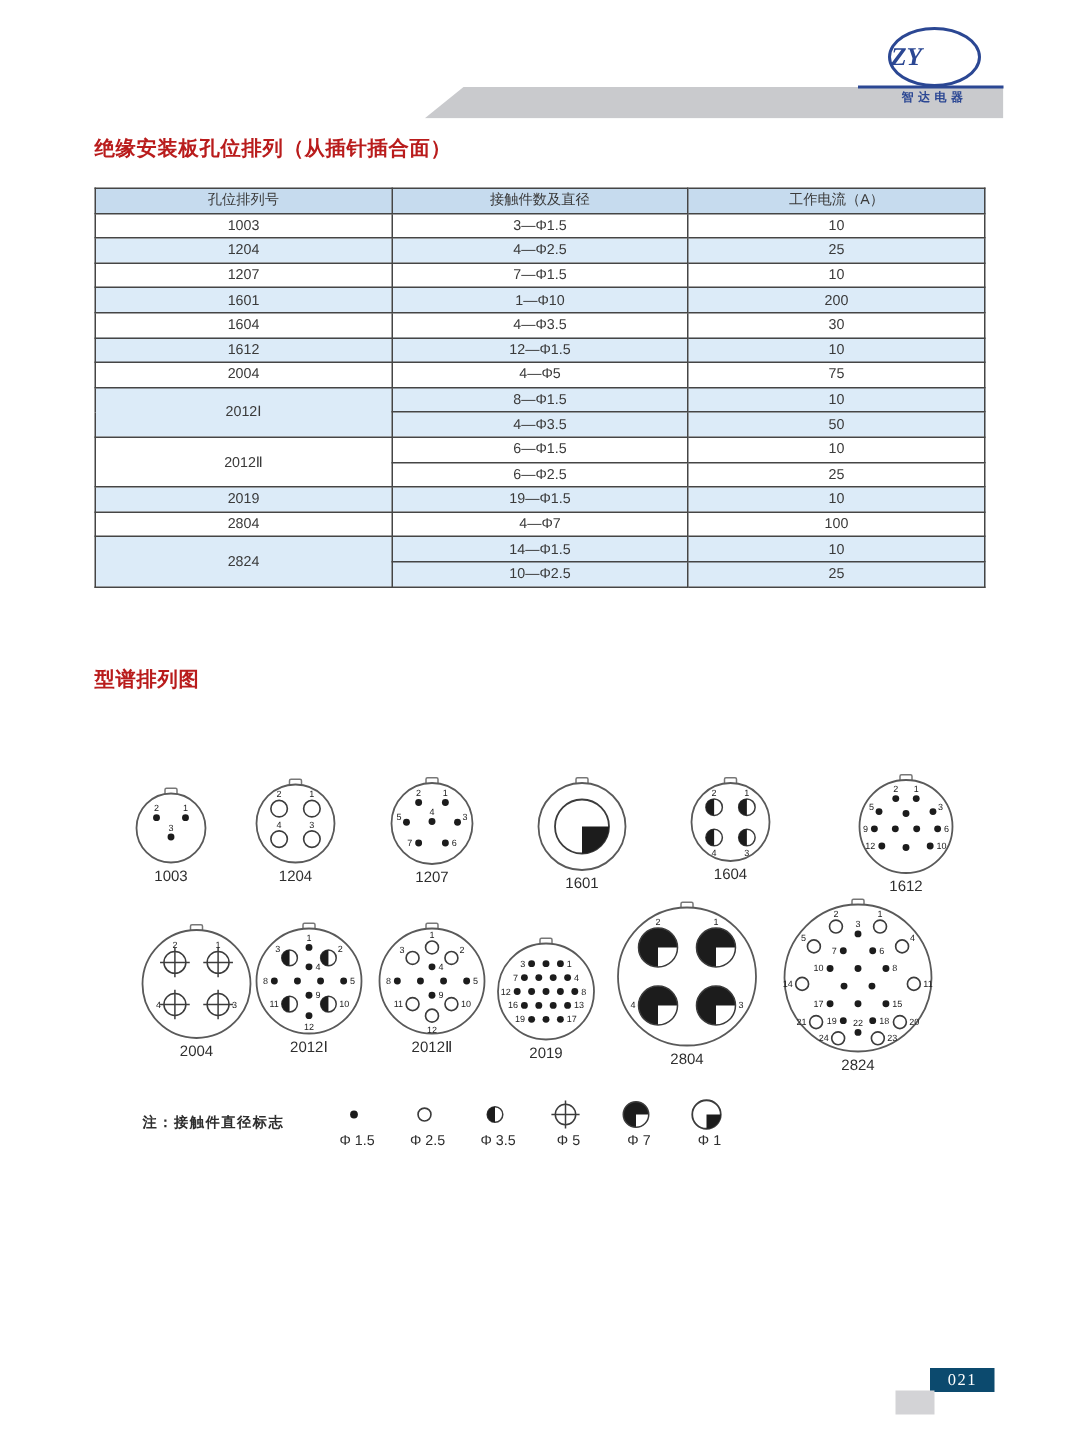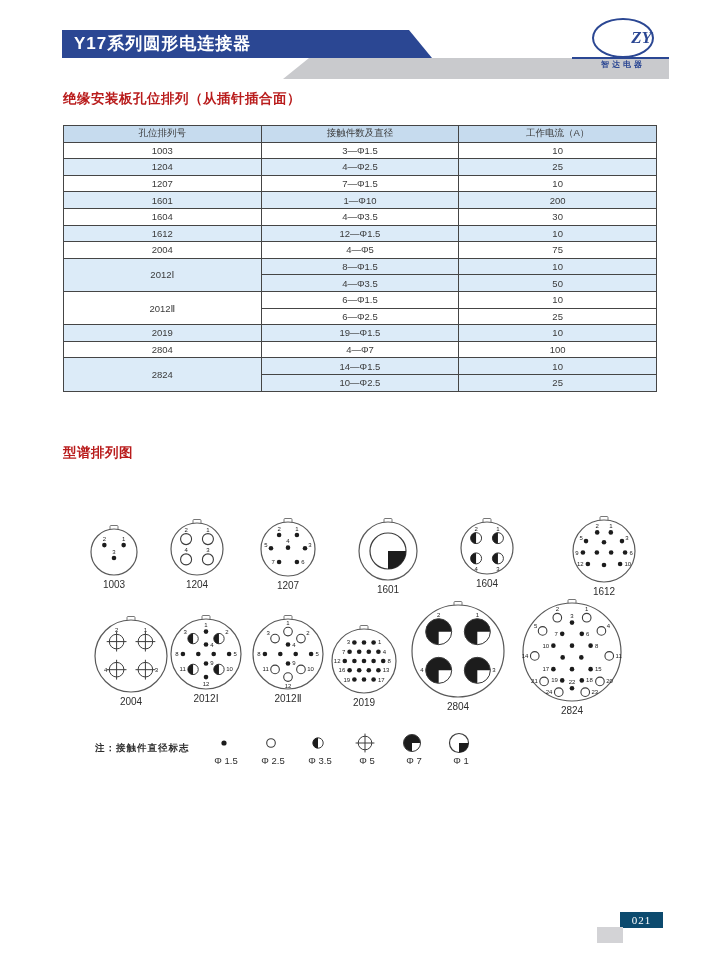--- a/index.html
+++ b/index.html
@@ -9,21 +9,21 @@
 
   
   .banner{position:absolute;left:62px;top:30px;width:370px;height:28px;
           background:#2b4793;clip-path:polygon(0 0,calc(100% - 23px) 0,100% 100%,0 100%);
           color:#fff;font-size:17px;font-weight:bold;line-height:28px;padding-left:12px;
           box-sizing:border-box;letter-spacing:1px;}
   .grayband{position:absolute;left:283px;top:58px;width:386px;height:21px;
             background:#c9cacd;clip-path:polygon(26px 0,100% 0,100% 100%,0 100%);}
   .logo{position:absolute;left:575px;top:18px;width:96px;text-align:center;color:#2b4793;}
   .logo .oval{width:58px;height:36px;border:2px solid #2b4793;border-radius:50%;
-              margin:0 auto;display:flex;align-items:center;justify-content:flex-end;
+              margin:0 auto;display:flex;align-items:center;justify-content:flex-start;
               font-family:"Liberation Serif","DejaVu Serif",serif;font-style:italic;
               font-size:17px;font-weight:bold;}
   .logo .sub{font-size:8px;letter-spacing:3px;margin-top:1px;font-weight:bold;}
   .logo-line{position:absolute;left:572px;top:57px;width:97px;height:2px;background:#2b4793;}
 
   .sec-title{position:absolute;left:63px;color:#b91c1c;font-size:13.5px;font-weight:bold;letter-spacing:0.5px;}
   #sec1{top:90px;}
   #sec2{top:444px;}
 
   
@@ -36,38 +36,35 @@
   table.holes{border:1.5px solid #2f2f2f;}
 
   
   #diagrams{position:absolute;inset:0;pointer-events:none;}
   .conn{position:absolute;}
   .conn-label{position:absolute;width:90px;text-align:center;font-size:10px;color:#2e2e2e;}
 
   
   #legend{position:absolute;left:95px;top:731px;display:flex;align-items:center;
           font-size:9.5px;color:#2e2e2e;}
-  #legend .note{font-weight:bold;margin-right:22px;letter-spacing:1px;}
+  #legend .note{font-weight:bold;margin-right:34px;letter-spacing:1px;}
   .leg-item{display:flex;align-items:center;margin-right:18px;flex-direction:column;}
   .leg-item svg{margin-right:5px;}
 
   
   .pagenum{position:absolute;left:620px;top:912px;width:43px;height:16px;background:#0c4a6e;
            color:#fff;font-size:11px;text-align:center;line-height:16px;
            font-family:"Liberation Serif","DejaVu Serif",serif;letter-spacing:1px;}
   .graysq{position:absolute;left:597px;top:927px;width:26px;height:16px;background:#d3d3d6;}
 </style>
 </head>
 <body>
 
 <div class="page">
 
-  <div class="banner">
-    <span>Y17系列圆形电连接器</span>
-  </div>
   <div class="grayband"></div>
   <div class="logo">
     <div class="oval">
       <span>ZY</span>
     </div>
     <div class="sub">智达电器</div>
   </div>
   <div class="logo-line"></div>
 
   <div class="sec-title" id="sec1">绝缘安装板孔位排列（从插针插合面）</div>

